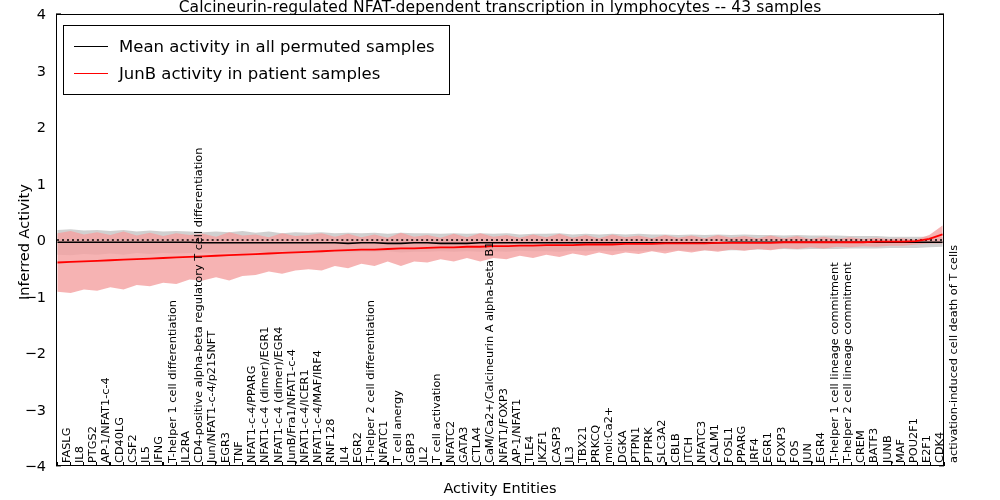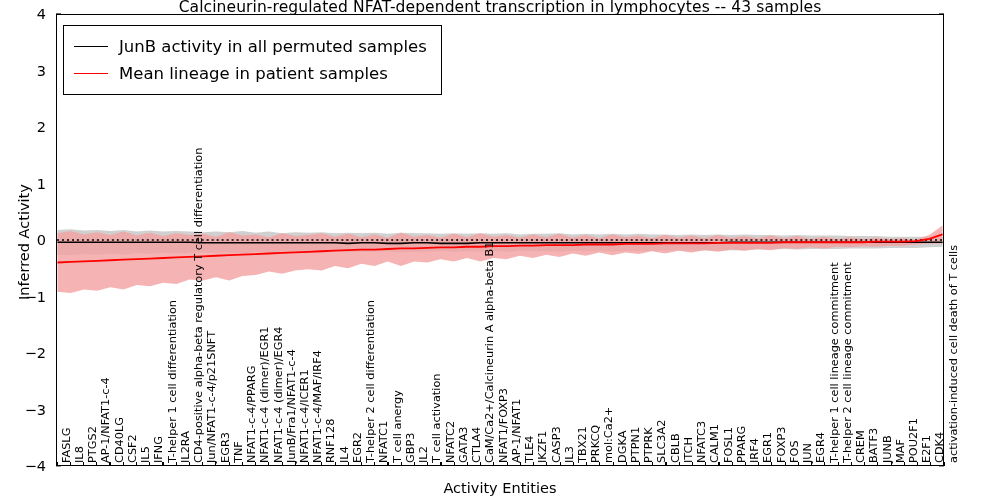--- a/index.html
+++ b/index.html
@@ -229,21 +229,21 @@
       <div class="xtl" style="left: 934.461px; top: 463px;">CDK4</div>
       <div style="position: absolute; width: 1.1px; height: 4px; background: rgb(0, 0, 0); left: 930.261px; top: 462px;"></div>
       <div class="xtl" style="left: 947.7px; top: 463px;">activation-induced cell death of T cells</div>
       <div style="position: absolute; width: 1.1px; height: 4px; background: rgb(0, 0, 0); left: 943.5px; top: 462px;"></div>
     </div>
   <div id="xlabel">Activity Entities</div>
 
   <div id="legend">
       <div class="lgrow">
         <span class="lgline" style="border-top-color: rgb(0, 0, 0);"></span>
-        <span class="lgtxt">JunB activity in all permuted samples</span>
+        <span class="lgtxt">Mean activity in all permuted samples</span>
       </div>
       <div class="lgrow">
         <span class="lgline" style="border-top-color: rgb(255, 0, 0);"></span>
-        <span class="lgtxt">Mean lineage in patient samples</span>
+        <span class="lgtxt">JunB activity in patient samples</span>
       </div>
     </div>
 
 </div>
 
 </body></html>

